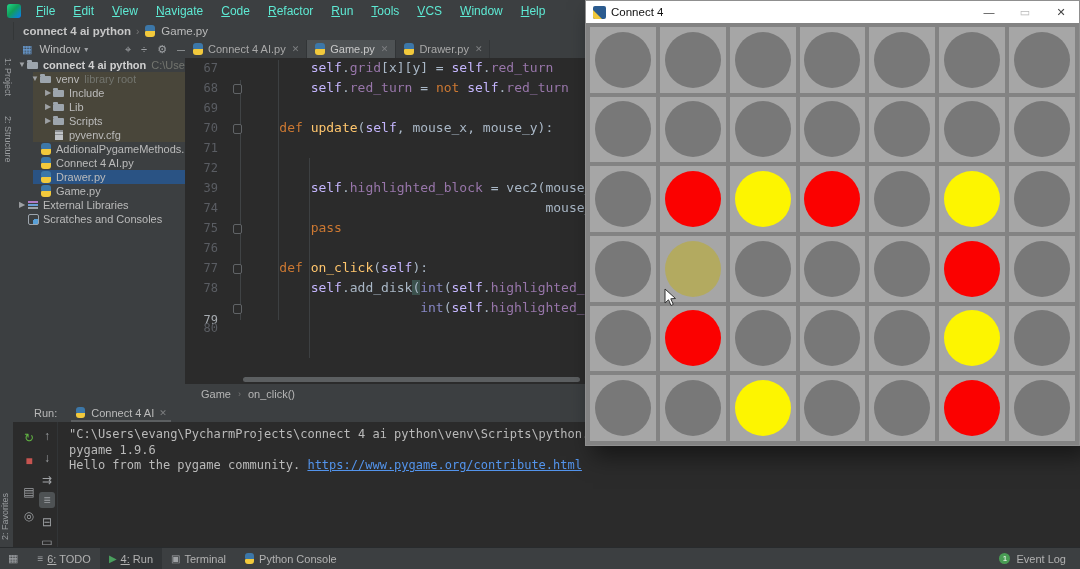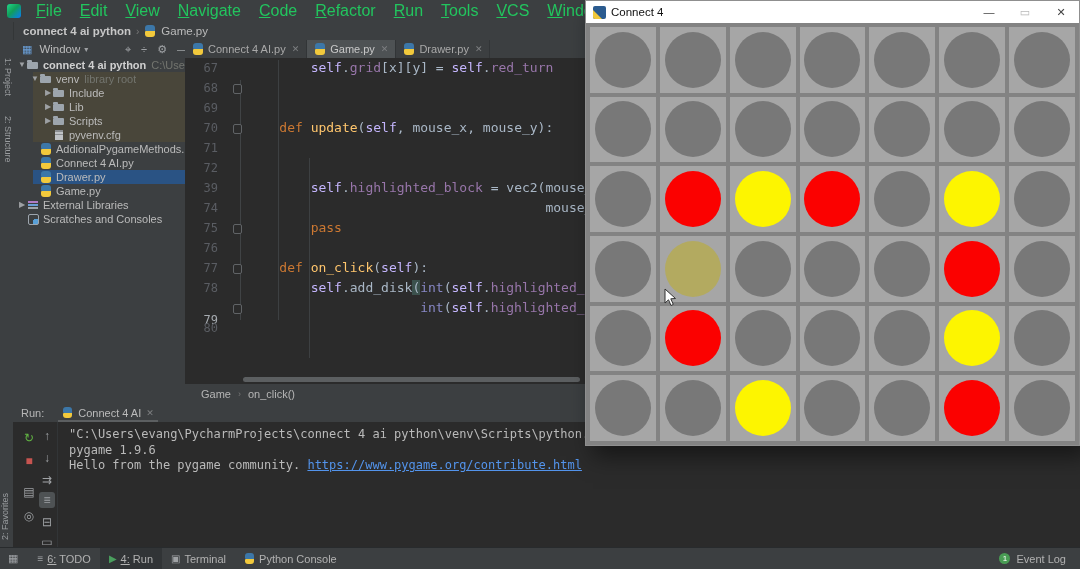--- a/index.html
+++ b/index.html
@@ -3,21 +3,21 @@
 <meta charset="utf-8">
 <style>
   html,body{margin:0;padding:0;background:#1e1e1e;}
   #screen{position:relative;width:1080px;height:569px;background:#2b2b2b;overflow:hidden;
           font-family:"Liberation Sans",sans-serif;color:#bbbbbb;}
   
   #menubar{position:absolute;top:0;left:0;right:0;height:22px;background:#3c3f41;
            border-bottom:1px solid #2f3234;display:flex;align-items:center;padding-left:5px;}
   #app-icon{width:14px;height:14px;border-radius:3px;margin:0 6px 0 2px;
             background:linear-gradient(135deg,#21d789 0%,#119f5a 45%,#087cfa 100%);}
-  .menu-item{display:inline-block;padding:0 9px;font-size:16px;color:#22c55e;line-height:22px;}
+  .menu-item{display:inline-block;padding:0 9px;font-size:12px;color:#5eead4;line-height:22px;}
   .menu-item::first-letter{text-decoration:underline;}
   #win-title{color:#777777;font-size:12px;margin-left:36px;white-space:nowrap;}
   
   #crumb-row{position:absolute;top:22px;left:13px;right:0;height:18px;background:#3c3f41;
              display:flex;align-items:center;padding-left:10px;font-size:11.5px;color:#bbbbbb;gap:5px;}
   .crumb-sep{color:#777;font-size:10px;}
   
   #stripe{position:absolute;top:22px;left:0;width:13px;bottom:21px;background:#3c3f41;
           border-right:1px solid #333637;}
   .stripe-label{position:absolute;left:0;width:13px;font-size:9px;color:#9a9da0;
@@ -67,21 +67,21 @@
   .codeline .text{white-space:pre;}
   .tk-p{color:#a9b7c6;} .tk-s{color:#c4b5fd;} .tk-a{color:#9876aa;}
   .tk-k{color:#cc7832;} .tk-f{color:#ffc66d;} .tk-c{color:#808080;}
   .tk-b{color:#8888c6;} .tk-m{color:#a9b7c6;background:#3b514d;}
   #hscroll{position:absolute;left:58px;top:319px;width:337px;height:5px;border-radius:3px;background:#5c5f61;}
   
   #ebreadcrumb{position:absolute;top:384px;left:185px;right:0;height:19px;background:#3c3f41;
                display:flex;align-items:center;gap:7px;padding-left:16px;font-size:11px;color:#b5b5b5;}
   #ebreadcrumb .sep{color:#777;font-size:9px;}
   
-  #run-header{position:absolute;top:403px;left:15px;right:0;height:19px;background:#3c3f41;
+  #run-header{position:absolute;top:403px;left:28px;right:0;height:19px;background:#3c3f41;
               display:flex;align-items:center;font-size:11px;}
   #run-label{margin-left:6px;color:#b8b8b8;}
   #run-tab{display:flex;align-items:center;gap:5px;margin-left:14px;height:19px;padding:0 4px;position:relative;}
   #run-tab .close{color:#7d7f81;font-size:9px;}
   #run-tab .underline{position:absolute;left:0;right:0;bottom:0;height:2px;background:#5c5f61;}
   #console{position:absolute;top:422px;left:13px;right:0;height:126px;background:#2b2b2b;}
   #run-toolbar{position:absolute;left:0;top:0;width:44px;height:100%;border-right:1px solid #323537;}
   .rt-ico{position:absolute;width:16px;height:16px;font-size:12px;line-height:16px;text-align:center;color:#9fa2a5;}
   .rt-ico.sel{background:#4e5254;border-radius:3px;}
   #out{position:absolute;left:56px;top:5px;right:0;font-family:"DejaVu Sans Mono",monospace;
@@ -245,20 +245,21 @@
         <div class="codeline">
           <div class="num">67</div>
           <div class="fold"></div>
           <div class="text"><span class="tk-p">        </span><span class="tk-s">self</span><span class="tk-p">.</span><span class="tk-a">grid</span><span class="tk-p">[x][y] = </span><span class="tk-s">self</span><span class="tk-p">.</span><span class="tk-a">red_turn</span></div>
         </div>
         <div class="codeline">
           <div class="num">68</div>
           <div class="fold">
             <div class="mark"></div>
           </div>
+          <div class="text"><span class="tk-p">        </span><span class="tk-s">self</span><span class="tk-p">.</span><span class="tk-a">red_turn</span><span class="tk-p"> = </span><span class="tk-k">not</span><span class="tk-p"> </span><span class="tk-s">self</span><span class="tk-p">.</span><span class="tk-a">red_turn</span></div>
         </div>
         <div class="codeline">
           <div class="num">69</div>
           <div class="fold"></div>
           <div class="text"></div>
         </div>
         <div class="codeline">
           <div class="num">70</div>
           <div class="fold">
             <div class="mark"></div>

